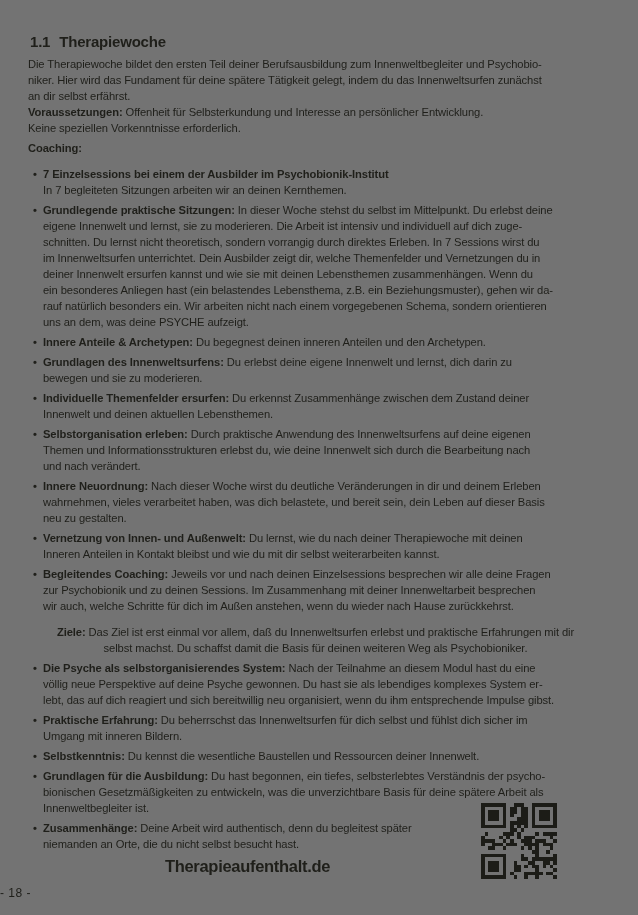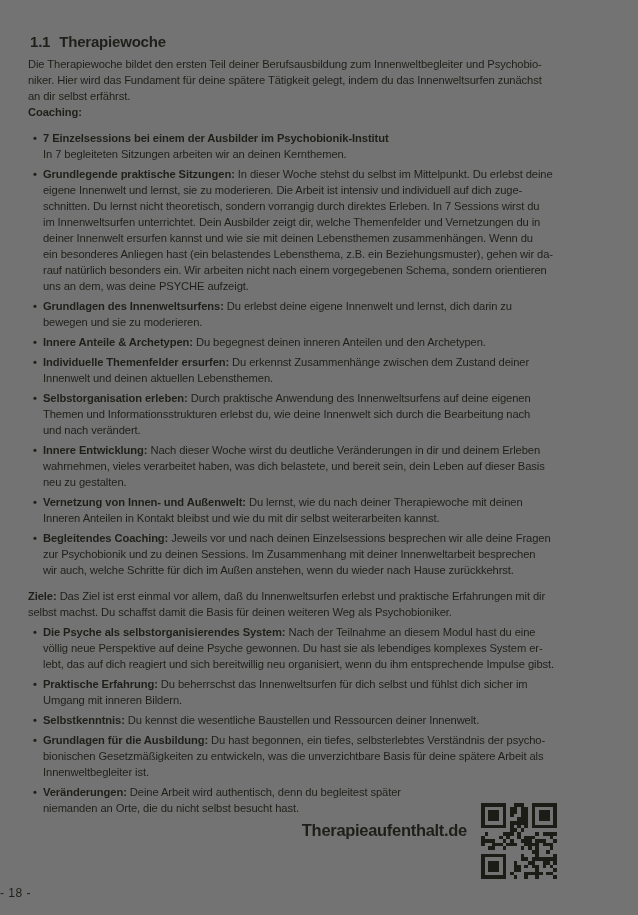--- a/index.html
+++ b/index.html
@@ -31,25 +31,25 @@
     position:relative;
     padding-left:15px;
     margin:0 0 4px 0;
     white-space:pre-line;
   }
   li::before{
     content:"\2022";
     position:absolute;left:5px;top:0;
     font-weight:bold;
   }
-  .ziele{margin:10px 0 4px 0;}
+  .ziele{margin:10px 0 4px 0;text-align:center;}
   .site{
     margin-top:1px;
     padding-right:136px;
-    text-align:right;
+    text-align:center;
     font-weight:bold;
     font-size:16.5px;line-height:20px;letter-spacing:-0.3px;
     white-space:nowrap;
   }
   .qr{
     position:absolute;left:481px;top:803px;width:76px;height:76px;
   }
   .pagenum{
     position:absolute;left:0;top:886px;width:570px;
     text-align:left;
@@ -61,43 +61,45 @@
 
 <div class="page">
   <div class="content">
 
     <h1><span>1.1</span><span class="ht">Therapiewoche</span></h1>
 
     <p class="pre intro">Die Therapiewoche bildet den ersten Teil deiner Berufsausbildung zum Innenweltbegleiter und Psychobio-
 niker. Hier wird das Fundament für deine spätere Tätigkeit gelegt, indem du das Innenweltsurfen zunächst
 an dir selbst erfährst.</p>
 
+    <p class="pre prereq"><b>Voraussetzungen:</b><span> Offenheit für Selbsterkundung und Interesse an persönlicher Entwicklung.
+Keine speziellen Vorkenntnisse erforderlich.</span></p>
 
     <p class="label-bold">Coaching:</p>
 
     <ul id="list-inhalte">
         <li><b>7 Einzelsessions bei einem der Ausbilder im Psychobionik-Institut</b><span>
 In 7 begleiteten Sitzungen arbeiten wir an deinen Kernthemen.</span></li>
         <li><b>Grundlegende praktische Sitzungen:</b><span> In dieser Woche stehst du selbst im Mittelpunkt. Du erlebst deine
 eigene Innenwelt und lernst, sie zu moderieren. Die Arbeit ist intensiv und individuell auf dich zuge-
 schnitten. Du lernst nicht theoretisch, sondern vorrangig durch direktes Erleben. In 7 Sessions wirst du
 im Innenweltsurfen unterrichtet. Dein Ausbilder zeigt dir, welche Themenfelder und Vernetzungen du in
 deiner Innenwelt ersurfen kannst und wie sie mit deinen Lebensthemen zusammenhängen. Wenn du
 ein besonderes Anliegen hast (ein belastendes Lebensthema, z.B. ein Beziehungsmuster), gehen wir da-
 rauf natürlich besonders ein. Wir arbeiten nicht nach einem vorgegebenen Schema, sondern orientieren
 uns an dem, was deine PSYCHE aufzeigt.</span></li>
+        <li><b>Innere Anteile &amp; Archetypen:</b><span> Du begegnest deinen inneren Anteilen und den Archetypen.</span></li>
         <li><b>Grundlagen des Innenweltsurfens:</b><span> Du erlebst deine eigene Innenwelt und lernst, dich darin zu
 bewegen und sie zu moderieren.</span></li>
-        <li><b>Innere Anteile &amp; Archetypen:</b><span> Du begegnest deinen inneren Anteilen und den Archetypen.</span></li>
         <li><b>Individuelle Themenfelder ersurfen:</b><span> Du erkennst Zusammenhänge zwischen dem Zustand deiner
 Innenwelt und deinen aktuellen Lebensthemen.</span></li>
         <li><b>Selbstorganisation erleben:</b><span> Durch praktische Anwendung des Innenweltsurfens auf deine eigenen
 Themen und Informationsstrukturen erlebst du, wie deine Innenwelt sich durch die Bearbeitung nach
 und nach verändert.</span></li>
-        <li><b>Innere Entwicklung:</b><span> Nach dieser Woche wirst du deutliche Veränderungen in dir und deinem Erleben
+        <li><b>Innere Neuordnung:</b><span> Nach dieser Woche wirst du deutliche Veränderungen in dir und deinem Erleben
 wahrnehmen, vieles verarbeitet haben, was dich belastete, und bereit sein, dein Leben auf dieser Basis
 neu zu gestalten.</span></li>
         <li><b>Vernetzung von Innen- und Außenwelt:</b><span> Du lernst, wie du nach deiner Therapiewoche mit deinen
 Inneren Anteilen in Kontakt bleibst und wie du mit dir selbst weiterarbeiten kannst.</span></li>
         <li><b>Begleitendes Coaching:</b><span> Jeweils vor und nach deinen Einzelsessions besprechen wir alle deine Fragen
 zur Psychobionik und zu deinen Sessions. Im Zusammenhang mit deiner Innenweltarbeit besprechen
 wir auch, welche Schritte für dich im Außen anstehen, wenn du wieder nach Hause zurückkehrst.</span></li>
       </ul>
 
     <p class="pre ziele"><b>Ziele:</b><span> Das Ziel ist erst einmal vor allem, daß du Innenweltsurfen erlebst und praktische Erfahrungen mit dir
@@ -106,21 +108,21 @@
     <ul id="list-ziele">
         <li><b>Die Psyche als selbstorganisierendes System:</b><span> Nach der Teilnahme an diesem Modul hast du eine
 völlig neue Perspektive auf deine Psyche gewonnen. Du hast sie als lebendiges komplexes System er-
 lebt, das auf dich reagiert und sich bereitwillig neu organisiert, wenn du ihm entsprechende Impulse gibst.</span></li>
         <li><b>Praktische Erfahrung:</b><span> Du beherrschst das Innenweltsurfen für dich selbst und fühlst dich sicher im
 Umgang mit inneren Bildern.</span></li>
         <li><b>Selbstkenntnis:</b><span> Du kennst die wesentliche Baustellen und Ressourcen deiner Innenwelt.</span></li>
         <li><b>Grundlagen für die Ausbildung:</b><span> Du hast begonnen, ein tiefes, selbsterlebtes Verständnis der psycho-
 bionischen Gesetzmäßigkeiten zu entwickeln, was die unverzichtbare Basis für deine spätere Arbeit als
 Innenweltbegleiter ist.</span></li>
-        <li><b>Veränderungen:</b><span> Deine Arbeit wird authentisch, denn du begleitest später
+        <li><b>Zusammenhänge:</b><span> Deine Arbeit wird authentisch, denn du begleitest später
 niemanden an Orte, die du nicht selbst besucht hast.</span></li>
       </ul>
 
     <div class="site">Therapieaufenthalt.de</div>
   </div>
 
   <div class="qr" id="qr"><svg xmlns="http://www.w3.org/2000/svg" viewBox="0 0 21 21" width="76" height="76" shape-rendering="crispEdges" fill="#1C1C17">
         <rect x="0" y="0" width="1" height="1"></rect>
         <rect x="1" y="0" width="1" height="1"></rect>
         <rect x="2" y="0" width="1" height="1"></rect>

